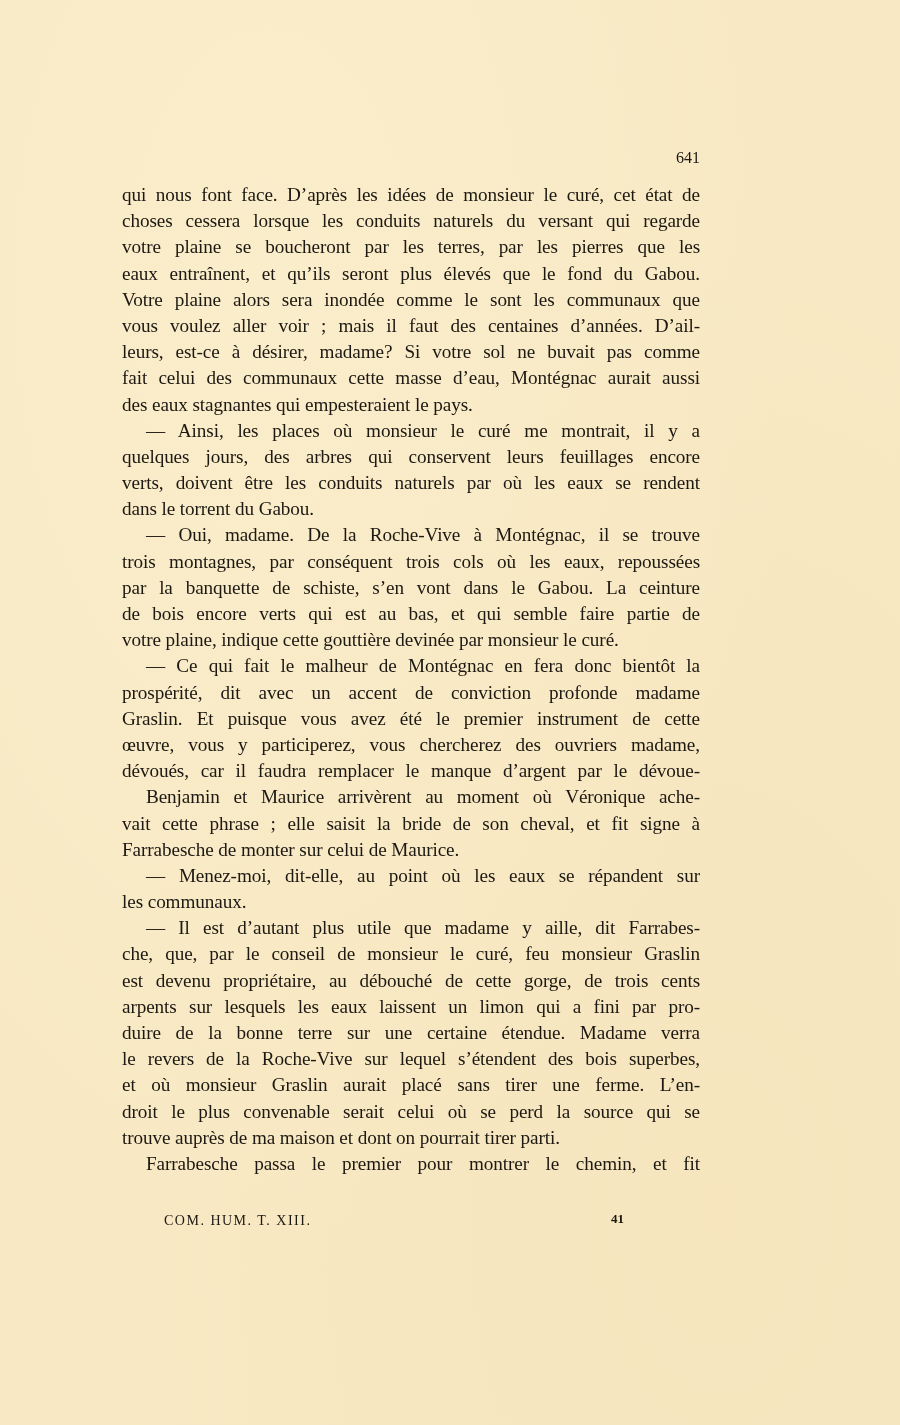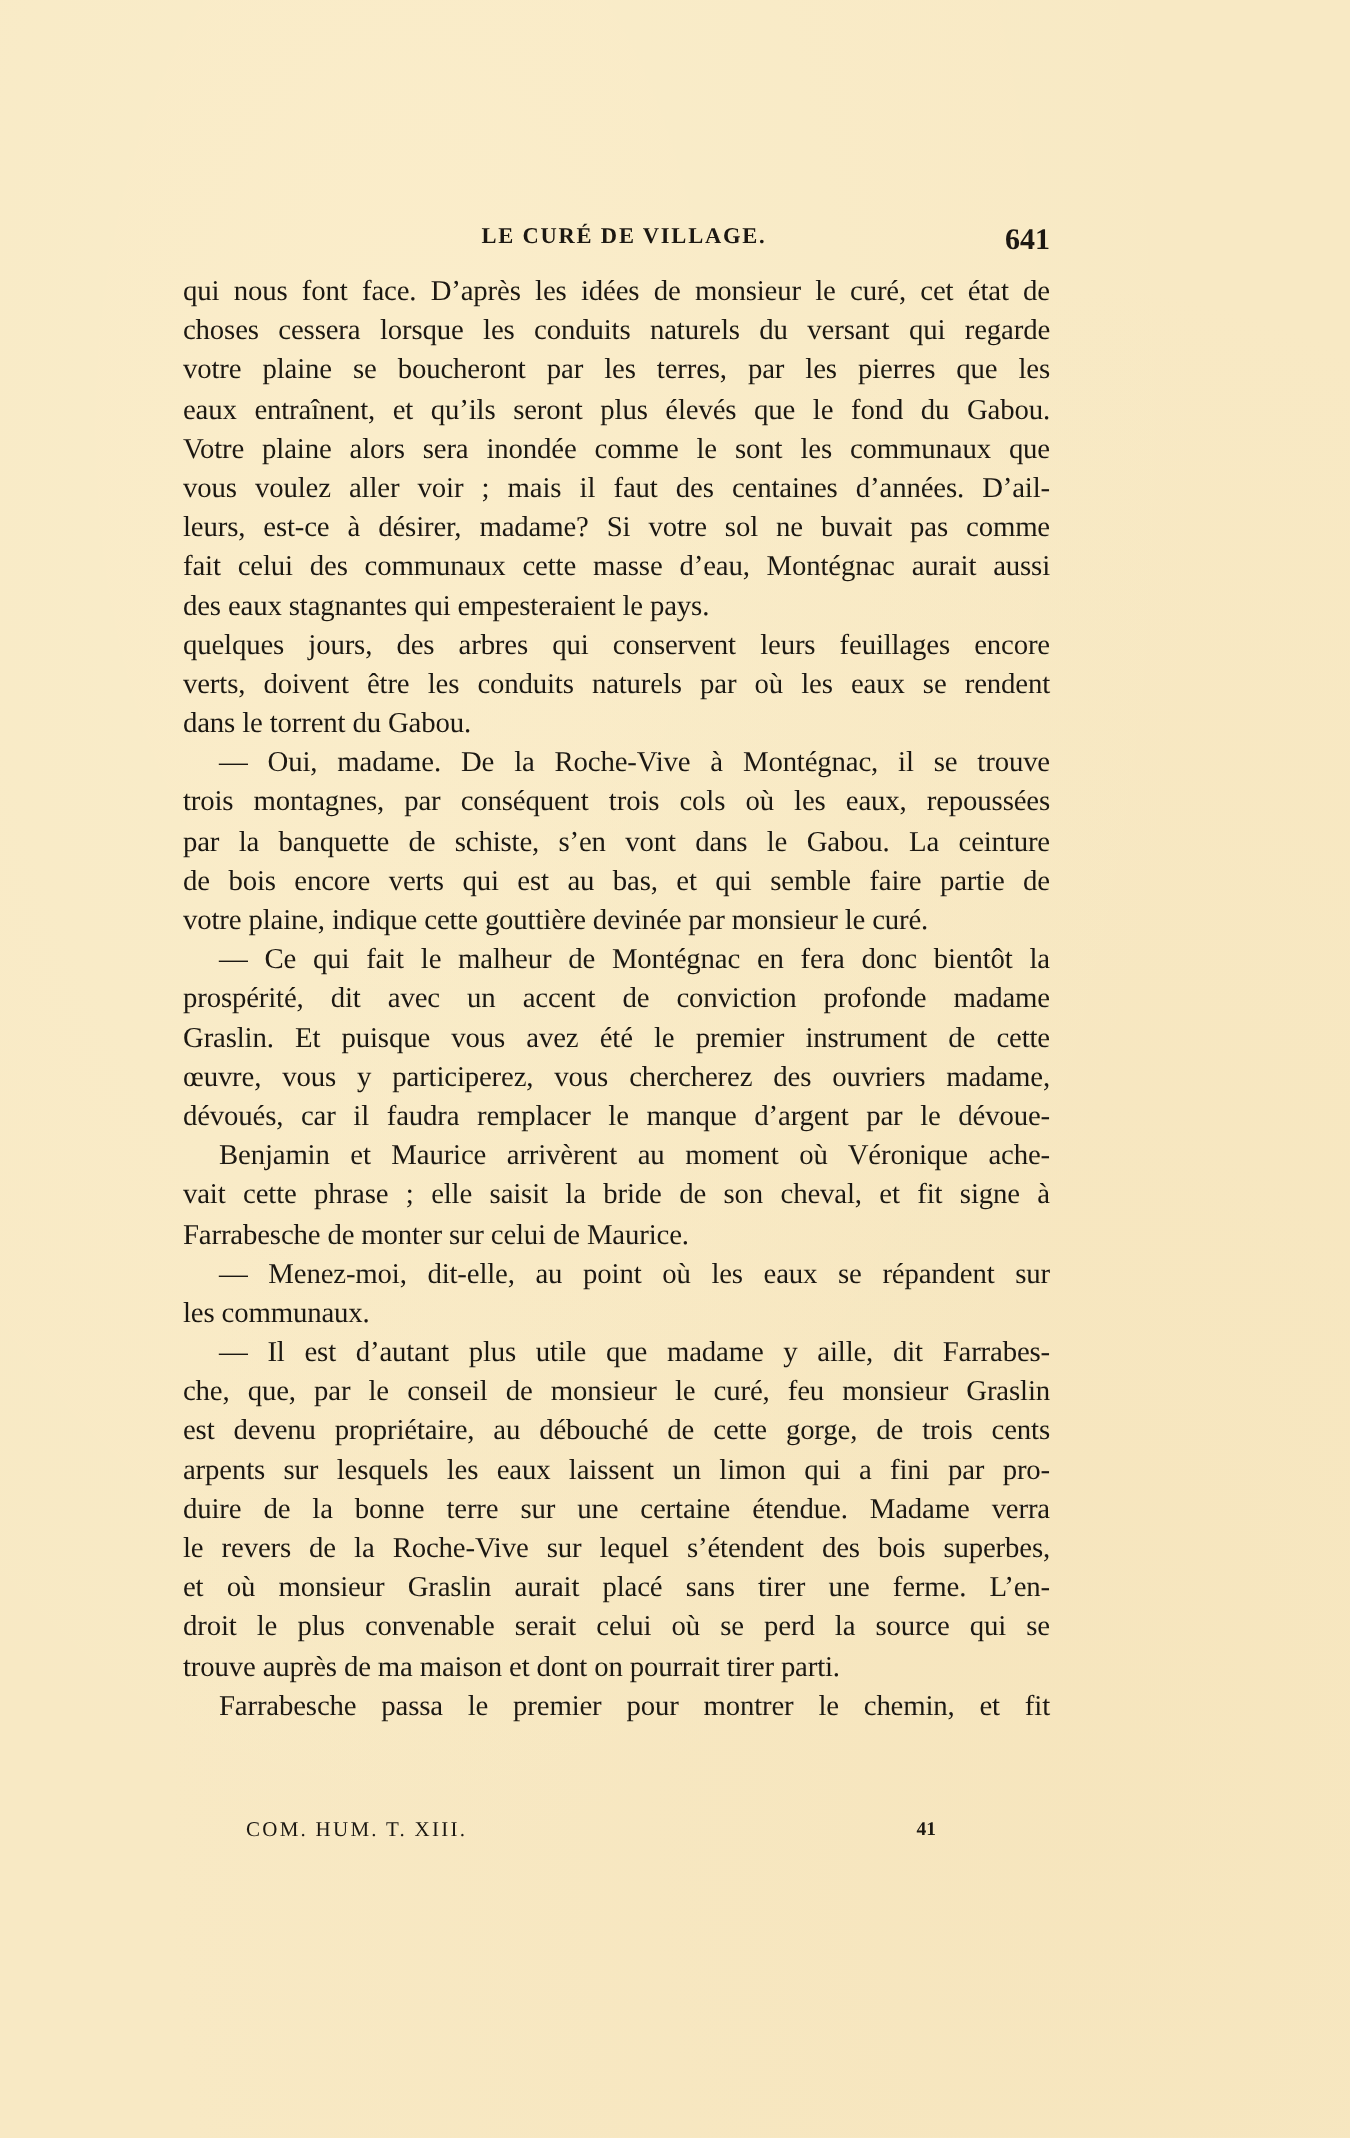--- a/index.html
+++ b/index.html
@@ -38,22 +38,22 @@
       text-align: center;
       font-size: 15px;
       font-weight: bold;
       letter-spacing: 1.2px;
       padding-left: 10px;
     }
     .page-number {
       position: absolute;
       right: 0;
       top: -1px;
-      font-size: 20px;
-      font-weight: bold;
+      font-size: 16px;
+      font-weight: normal;
     }
     .text-block {
       position: absolute;
       left: 122px;
       top: 182px;
       width: 578px;
       font-size: 19.2px;
       line-height: 26.2px;
       text-align: justify;
       letter-spacing: -0.1px;
@@ -101,21 +101,20 @@
       font-size: 13px;
       font-weight: bold;
     }
   </style>
 </head>
 <body>
 
 <div class="page">
 
   <div class="running-head">
-    <div class="running-title">LE CURÉ DE VILLAGE.</div>
     <div class="page-number">641</div>
   </div>
 
   <div class="text-block" id="text-block">
       <div class="line">
         <span class="line-inner">qui nous font face. D’après les idées de monsieur le curé, cet état de</span>
       </div>
       <div class="line">
         <span class="line-inner">choses cessera lorsque les conduits naturels du versant qui regarde</span>
       </div>
@@ -132,20 +131,23 @@
         <span class="line-inner">vous voulez aller voir ; mais il faut des centaines d’années. D’ail-</span>
       </div>
       <div class="line">
         <span class="line-inner">leurs, est-ce à désirer, madame? Si votre sol ne buvait pas comme</span>
       </div>
       <div class="line">
         <span class="line-inner">fait celui des communaux cette masse d’eau, Montégnac aurait aussi</span>
       </div>
       <div class="line last">
         <span class="line-inner">des eaux stagnantes qui empesteraient le pays.</span>
+      </div>
+      <div class="line indent">
+        <span class="line-inner">— Ainsi, les places où monsieur le curé me montrait, il y a</span>
       </div>
       <div class="line">
         <span class="line-inner">quelques jours, des arbres qui conservent leurs feuillages encore</span>
       </div>
       <div class="line">
         <span class="line-inner">verts, doivent être les conduits naturels par où les eaux se rendent</span>
       </div>
       <div class="line last">
         <span class="line-inner">dans le torrent du Gabou.</span>
       </div>

